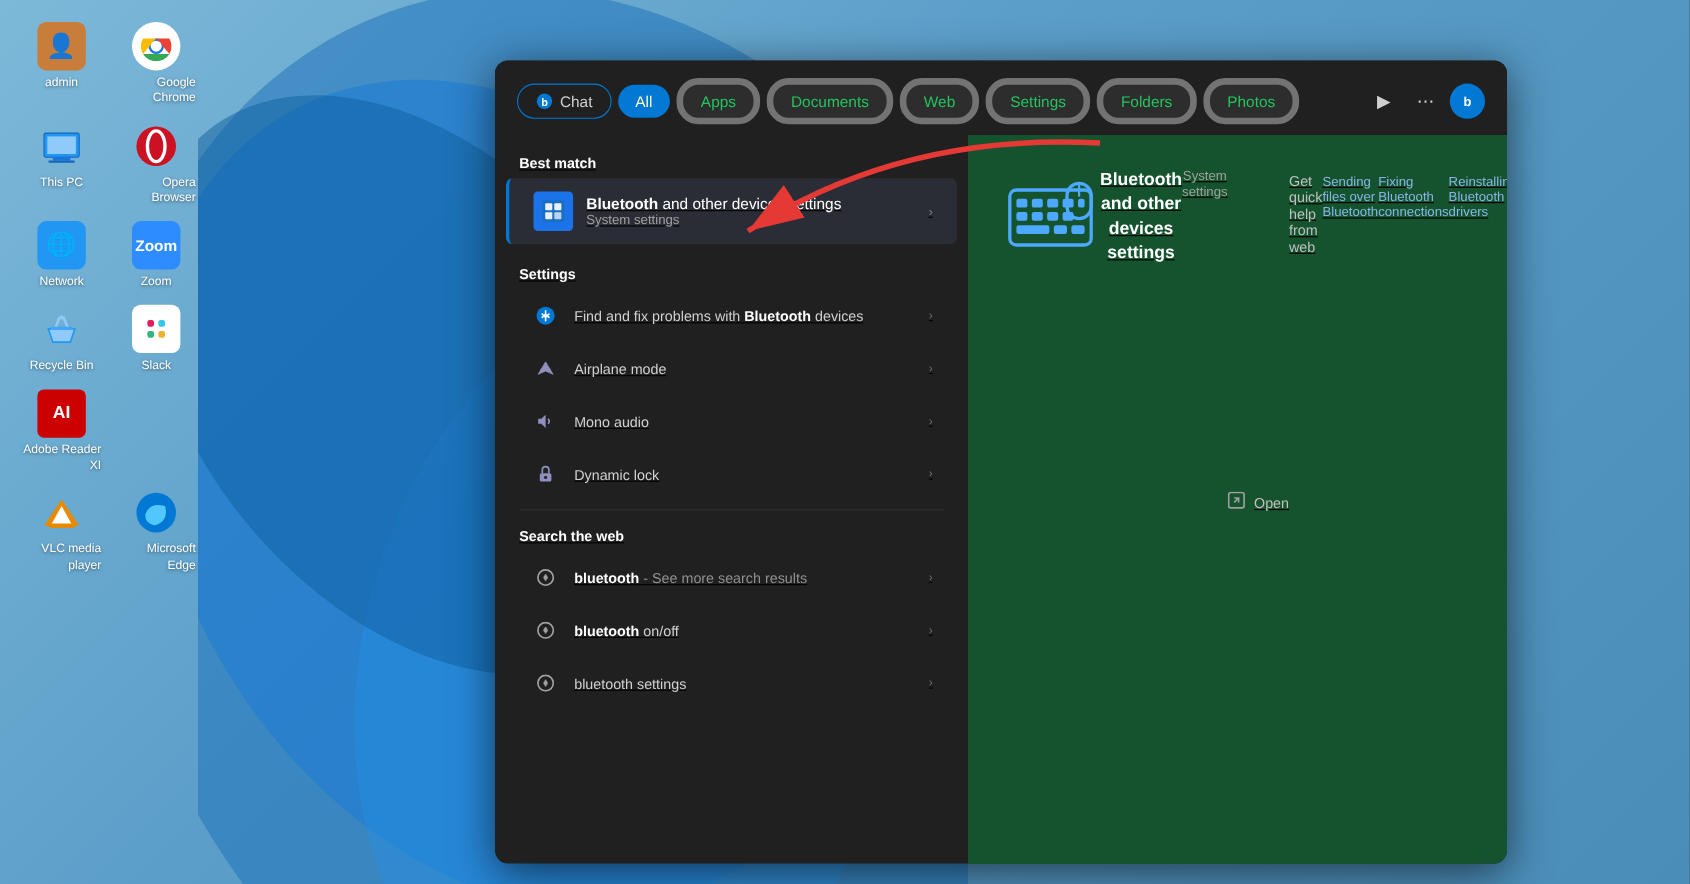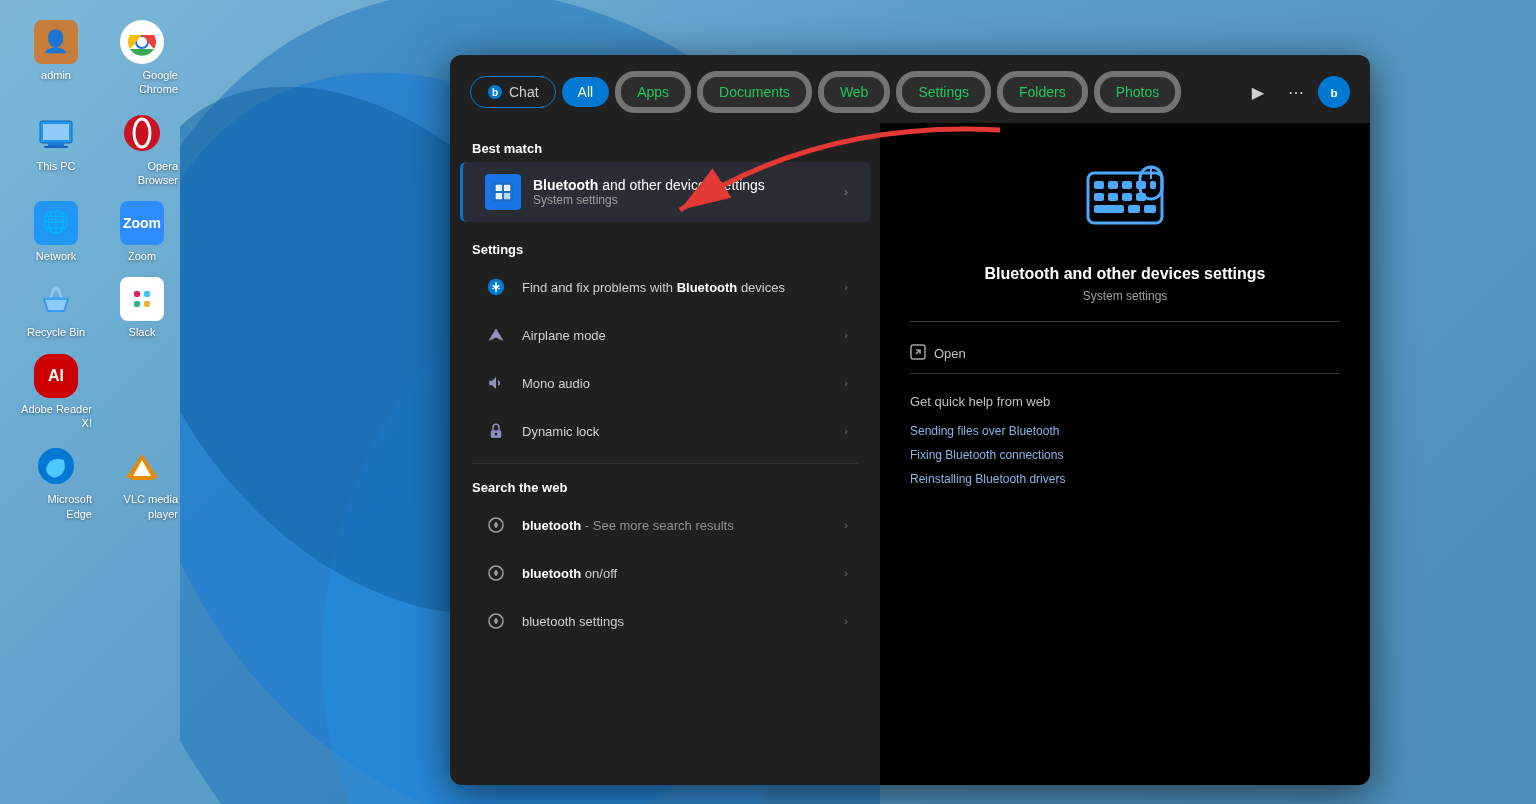--- a/index.html
+++ b/index.html
@@ -152,20 +152,21 @@
       display: flex;
       align-items: center;
       justify-content: center;
     }
 
     
     .content-area {
       display: flex;
       flex: 1;
       overflow: hidden;
+      text-decoration: underline;
     }
 
     
     .left-panel {
       width: 430px;
       flex-shrink: 0;
       display: flex;
       flex-direction: column;
       overflow-y: auto;
       padding: 10px 0;
@@ -283,24 +284,23 @@
       color: #d0d0d0;
       font-size: 13px;
     }
     .search-text .highlight { font-weight: 700; color: white; }
     .search-text .muted { color: #909090; }
     .search-chevron { color: #707070; font-size: 11px; }
 
     
     .right-panel {
       flex: 1;
-      background: #000000;
+      background: #14532d;
       padding: 30px 30px 20px 30px;
       display: flex;
-      flex-direction: column;
       overflow-y: auto;
     }
 
     .right-icon-area {
       display: flex;
       justify-content: center;
       margin-bottom: 20px;
     }
 
     .bluetooth-icon-big {
@@ -462,46 +462,46 @@
           <rect x="16" y="6" width="6" height="6" rx="2" fill="#36C5F0"></rect>
           <rect x="6" y="16" width="6" height="6" rx="2" fill="#2EB67D"></rect>
           <rect x="16" y="16" width="6" height="6" rx="2" fill="#ECB22E"></rect>
         </svg>
       </div>
       <span class="icon-label">Slack</span>
     </div>
   </div>
   <div class="icon-row">
     <div class="desktop-icon">
-      <div class="icon-img" style="background:#cc0000; border-radius:16px;">
+      <div class="icon-img" style="background:#cc0000; border-radius:6px;">
         <span style="color:white; font-weight:bold; font-size:16px;">AI</span>
       </div>
       <span class="icon-label">Adobe Reader XI</span>
     </div>
   </div>
   <div class="icon-row">
+    <div class="desktop-icon">
+      <div class="icon-img" style="background:transparent;">
+        <svg width="40" height="40" viewBox="0 0 40 40">
+          <path d="M4 32 L20 8 L36 32 Z" fill="#e88a00"></path>
+          <path d="M10 32 L20 14 L30 32 Z" fill="#fff"></path>
+          <rect x="8" y="30" width="24" height="4" rx="2" fill="#e88a00"></rect>
+        </svg>
+      </div>
+      <span class="icon-label">VLC media player</span>
+    </div>
     <div class="desktop-icon">
       <div class="icon-img" style="background:transparent;">
         <svg width="40" height="40" viewBox="0 0 40 40">
           <circle cx="20" cy="20" r="18" fill="#0078d4"></circle>
           <path d="M10 22 Q14 10 28 14 Q32 28 18 32 Q10 30 10 22Z" fill="#50C8FF"></path>
           <path d="M12 28 Q20 36 30 28 Q28 34 20 35 Q12 34 12 28Z" fill="#0078d4"></path>
         </svg>
       </div>
       <span class="icon-label">Microsoft Edge</span>
-    </div>
-    <div class="desktop-icon">
-      <div class="icon-img" style="background:transparent;">
-        <svg width="40" height="40" viewBox="0 0 40 40">
-          <path d="M4 32 L20 8 L36 32 Z" fill="#e88a00"></path>
-          <path d="M10 32 L20 14 L30 32 Z" fill="#fff"></path>
-          <rect x="8" y="30" width="24" height="4" rx="2" fill="#e88a00"></rect>
-        </svg>
-      </div>
-      <span class="icon-label">VLC media player</span>
     </div>
   </div>
 </div>
 
 <div class="search-popup">
 
   <div class="tabs-row">
     <button class="tab-btn chat-tab">
       <svg width="16" height="16" viewBox="0 0 16 16">
         <circle cx="8" cy="8" r="7" fill="#0078d4"></circle>

